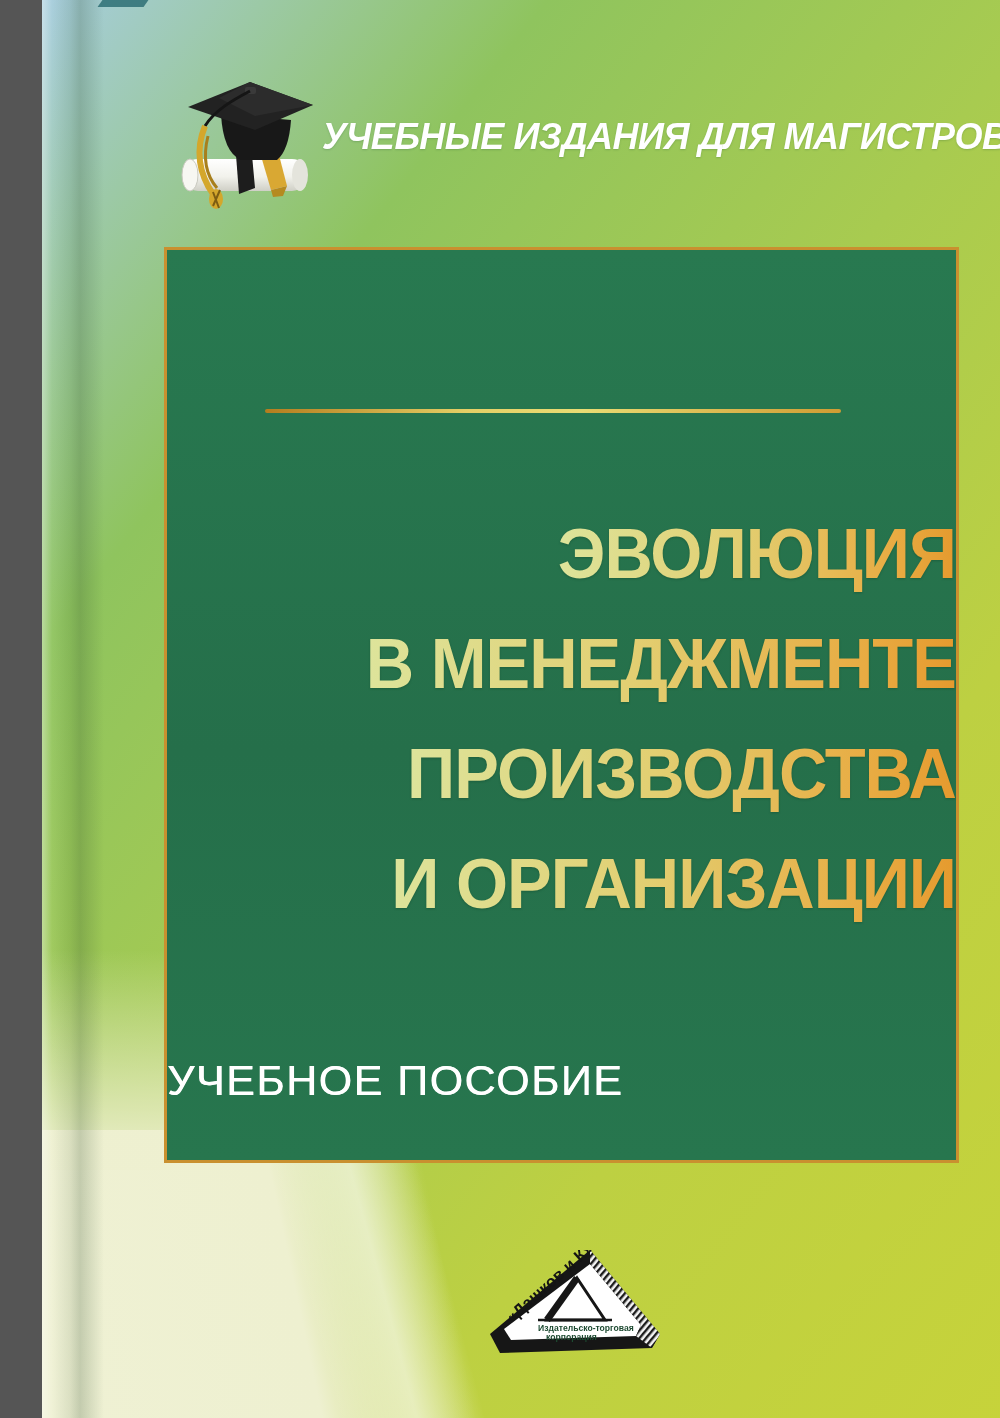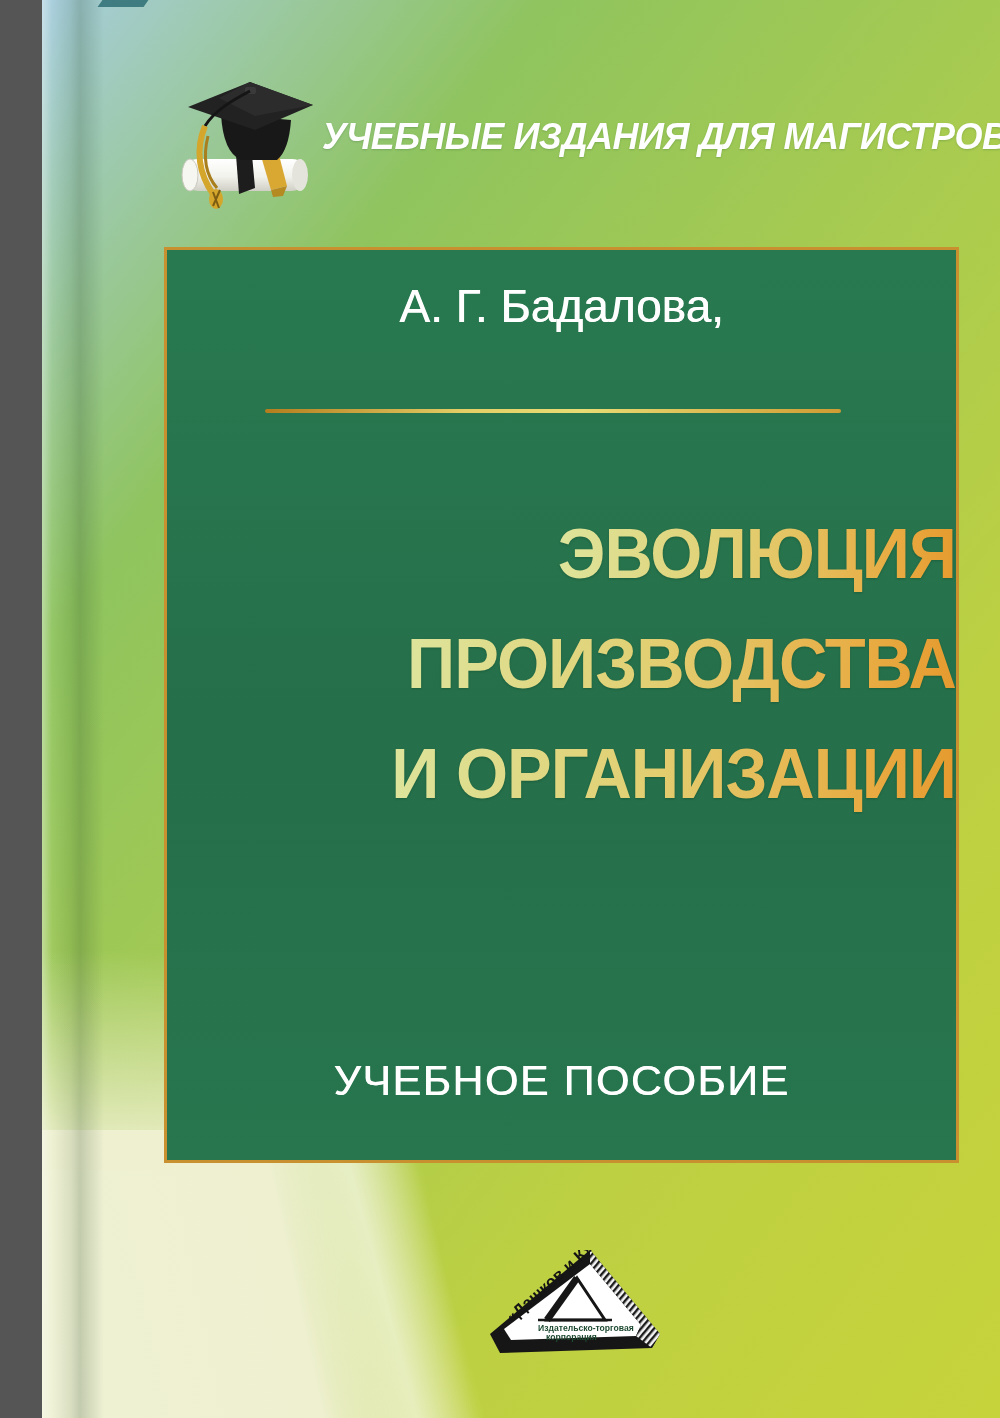--- a/index.html
+++ b/index.html
@@ -65,21 +65,21 @@
   .title-line{
     display:inline-block;
     font-size:67px; font-weight:bold; letter-spacing:-1px;
     background:linear-gradient(90deg,#dde49b 0%, #e2cf72 45%, #e8ab42 85%, #e59a2e 100%);
     -webkit-background-clip:text; background-clip:text; color:transparent;
     transform:scale(1,1.05);
     filter:drop-shadow(0 1px 1px rgba(0,40,20,.25));
   }
   .subtitle{
     position:absolute; top:806px; left:0; right:0;
-    text-align:center; color:#ffffff;
+    text-align:left; color:#ffffff;
     font-size:43px; letter-spacing:1.5px; font-weight:400;
     text-shadow:.6px 0 0 #fff;
     white-space:nowrap;
   }
   .publisher-logo{ position:absolute; left:448px; top:1250px; }
 </style>
 </head>
 <body>
 
 <div class="cover">
@@ -118,25 +118,25 @@
     <path d="M30 50 C20 74 24 98 38 118" stroke="#d4a72c" stroke-width="6" fill="none"></path>
     <path d="M33 60 C28 80 30 98 42 112" stroke="#a87f1c" stroke-width="3" fill="none"></path>
     <ellipse cx="41" cy="123" rx="7" ry="10" fill="#d4a72c"></ellipse>
     <path d="M38 116 L44 132 M45 114 L38 130" stroke="#7d5d12" stroke-width="2"></path>
   </svg>
 
   <div class="banner-text">УЧЕБНЫЕ ИЗДАНИЯ ДЛЯ МАГИСТРОВ</div>
 
   <div class="panel">
     <div class="authors">
-      <div>А. Г. Бадалова,</div>
     </div>
     <div class="divider"></div>
     <div class="title-block">
       <div class="title-row"><span class="title-line">ЭВОЛЮЦИЯ</span></div>
+      <div class="title-row"><span class="title-line">В МЕНЕДЖМЕНТЕ</span></div>
       <div class="title-row"><span class="title-line">ПРОИЗВОДСТВА</span></div>
       <div class="title-row"><span class="title-line">И ОРГАНИЗАЦИИ</span></div>
     </div>
     <div class="subtitle">УЧЕБНОЕ ПОСОБИЕ</div>
   </div>
 
   <svg class="publisher-logo" width="170" height="106" viewBox="0 0 170 106">
     <defs>
       <pattern id="hatch" width="5" height="5" patternUnits="userSpaceOnUse" patternTransform="rotate(40)">
         <rect width="5" height="5" fill="#f4f4f4"></rect>

